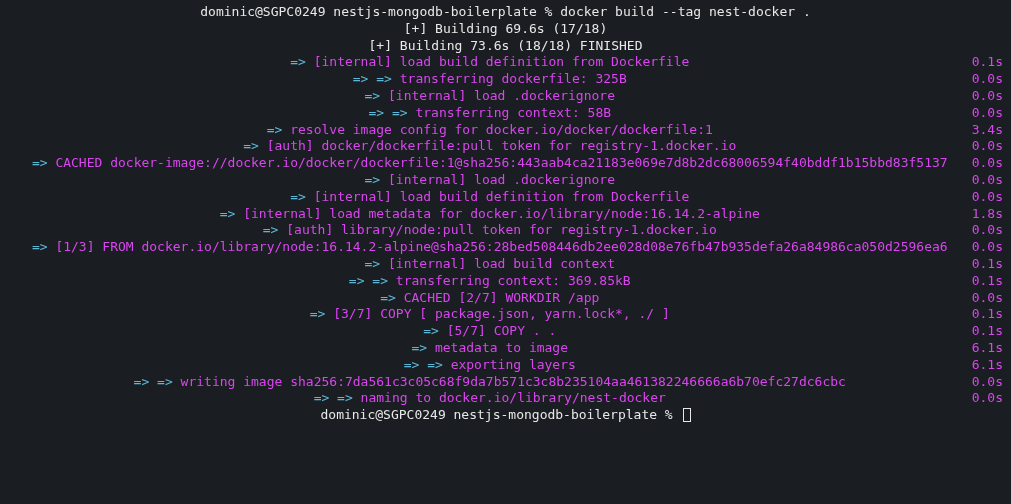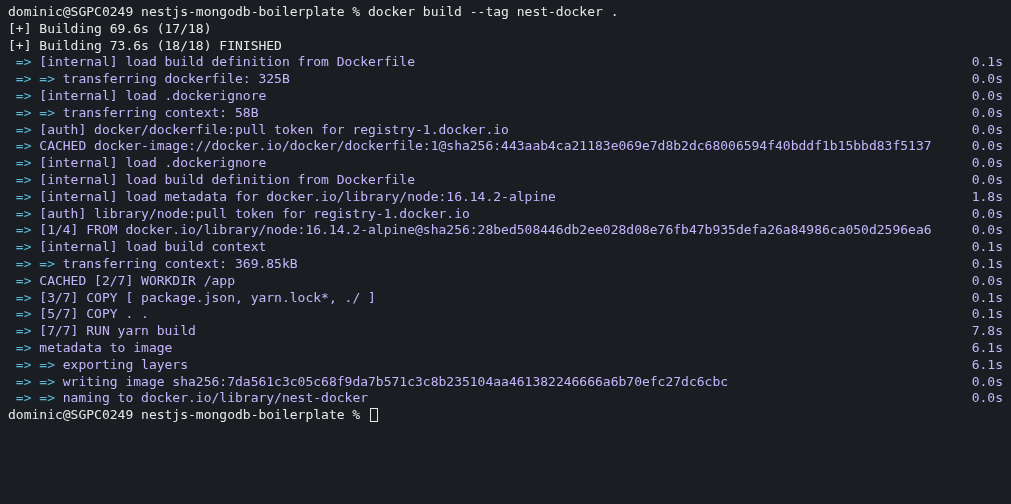--- a/index.html
+++ b/index.html
@@ -13,23 +13,23 @@
       width: 1011px;
       height: 504px;
       overflow: hidden;
       white-space: nowrap;
     }
     .line {
       display: flex;
       height: 16.8px;
     }
     .white { color: #e8e8e8; }
-    .blue { color: #c4b5fd; }
+    .blue { color: #d946ef; }
     .cyan { color: #5bb8d8; }
-    .left { flex: 1; overflow: hidden; text-overflow: clip; }
+    .left { flex: 1; overflow: hidden; text-overflow: clip; text-align: center; }
     .right { flex-shrink: 0; padding-left: 8px; }
     .cursor {
       display: inline-block;
       width: 8px;
       height: 14px;
       border: 1px solid #e8e8e8;
       vertical-align: text-bottom;
       margin-left: 2px;
     }
     #lines-container { }
@@ -57,20 +57,24 @@
     </div>
     <div class="line">
       <span class="left"><span class="cyan" style="white-space: pre;"> =&gt; </span><span class="blue">[internal] load .dockerignore</span></span>
       <span class="right blue">0.0s</span>
     </div>
     <div class="line">
       <span class="left"><span class="cyan" style="white-space: pre;"> =&gt; =&gt; </span><span class="blue">transferring context: 58B</span></span>
       <span class="right blue">0.0s</span>
     </div>
     <div class="line">
+      <span class="left"><span class="cyan" style="white-space: pre;"> =&gt; </span><span class="blue">resolve image config for docker.io/docker/dockerfile:1</span></span>
+      <span class="right blue">3.4s</span>
+    </div>
+    <div class="line">
       <span class="left"><span class="cyan" style="white-space: pre;"> =&gt; </span><span class="blue">[auth] docker/dockerfile:pull token for registry-1.docker.io</span></span>
       <span class="right blue">0.0s</span>
     </div>
     <div class="line">
       <span class="left"><span class="cyan" style="white-space: pre;"> =&gt; </span><span class="blue">CACHED docker-image://docker.io/docker/dockerfile:1@sha256:443aab4ca21183e069e7d8b2dc68006594f40bddf1b15bbd83f5137</span></span>
       <span class="right blue">0.0s</span>
     </div>
     <div class="line">
       <span class="left"><span class="cyan" style="white-space: pre;"> =&gt; </span><span class="blue">[internal] load .dockerignore</span></span>
       <span class="right blue">0.0s</span>
@@ -81,21 +85,21 @@
     </div>
     <div class="line">
       <span class="left"><span class="cyan" style="white-space: pre;"> =&gt; </span><span class="blue">[internal] load metadata for docker.io/library/node:16.14.2-alpine</span></span>
       <span class="right blue">1.8s</span>
     </div>
     <div class="line">
       <span class="left"><span class="cyan" style="white-space: pre;"> =&gt; </span><span class="blue">[auth] library/node:pull token for registry-1.docker.io</span></span>
       <span class="right blue">0.0s</span>
     </div>
     <div class="line">
-      <span class="left"><span class="cyan" style="white-space: pre;"> =&gt; </span><span class="blue">[1/4] FROM docker.io/library/node:16.14.2-alpine@sha256:28bed508446db2ee028d08e76fb47b935defa26a84986ca050d2596ea6</span></span>
+      <span class="left"><span class="cyan" style="white-space: pre;"> =&gt; </span><span class="blue">[1/3] FROM docker.io/library/node:16.14.2-alpine@sha256:28bed508446db2ee028d08e76fb47b935defa26a84986ca050d2596ea6</span></span>
       <span class="right blue">0.0s</span>
     </div>
     <div class="line">
       <span class="left"><span class="cyan" style="white-space: pre;"> =&gt; </span><span class="blue">[internal] load build context</span></span>
       <span class="right blue">0.1s</span>
     </div>
     <div class="line">
       <span class="left"><span class="cyan" style="white-space: pre;"> =&gt; =&gt; </span><span class="blue">transferring context: 369.85kB</span></span>
       <span class="right blue">0.1s</span>
     </div>
@@ -105,24 +109,20 @@
     </div>
     <div class="line">
       <span class="left"><span class="cyan" style="white-space: pre;"> =&gt; </span><span class="blue">[3/7] COPY [ package.json, yarn.lock*, ./ ]</span></span>
       <span class="right blue">0.1s</span>
     </div>
     <div class="line">
       <span class="left"><span class="cyan" style="white-space: pre;"> =&gt; </span><span class="blue">[5/7] COPY . .</span></span>
       <span class="right blue">0.1s</span>
     </div>
     <div class="line">
-      <span class="left"><span class="cyan" style="white-space: pre;"> =&gt; </span><span class="blue">[7/7] RUN yarn build</span></span>
-      <span class="right blue">7.8s</span>
-    </div>
-    <div class="line">
       <span class="left"><span class="cyan" style="white-space: pre;"> =&gt; </span><span class="blue">metadata to image</span></span>
       <span class="right blue">6.1s</span>
     </div>
     <div class="line">
       <span class="left"><span class="cyan" style="white-space: pre;"> =&gt; =&gt; </span><span class="blue">exporting layers</span></span>
       <span class="right blue">6.1s</span>
     </div>
     <div class="line">
       <span class="left"><span class="cyan" style="white-space: pre;"> =&gt; =&gt; </span><span class="blue">writing image sha256:7da561c3c05c68f9da7b571c3c8b235104aa461382246666a6b70efc27dc6cbc</span></span>
       <span class="right blue">0.0s</span>

